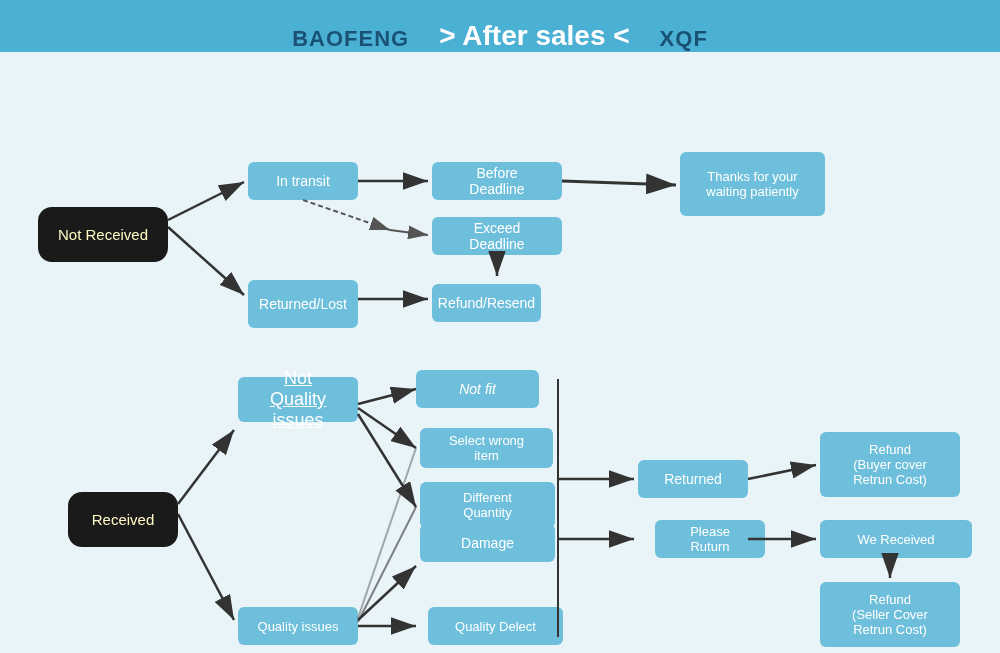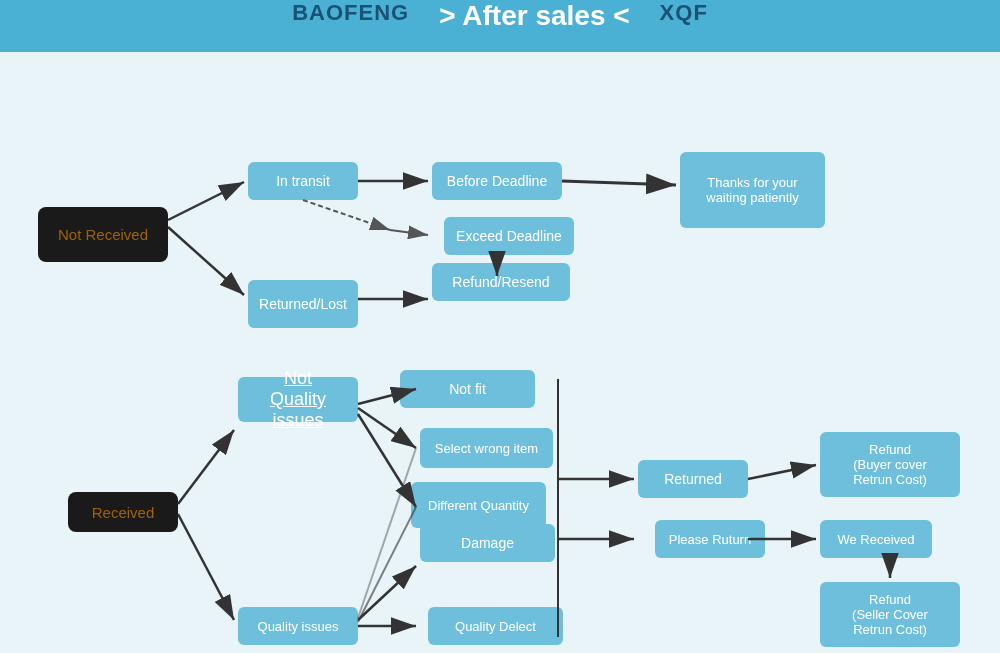--- a/index.html
+++ b/index.html
@@ -7,21 +7,21 @@
       width: 1000px;
       height: 653px;
       background: #e8f4f8;
       font-family: Arial, sans-serif;
       overflow: hidden;
     }
     .header {
       background: #4ab0d4;
       height: 52px;
       display: flex;
-      align-items: flex-start;
+      align-items: flex-end;
       justify-content: center;
       gap: 30px;
     }
     .header-brand {
       color: #1a5276;
       font-size: 22px;
       font-weight: bold;
       letter-spacing: 1px;
     }
     .header-title {
@@ -39,26 +39,26 @@
       position: absolute;
       background: #6dbfdb;
       color: white;
       border-radius: 6px;
       display: flex;
       align-items: center;
       justify-content: center;
       text-align: center;
       font-size: 14px;
       font-weight: 500;
-      padding: 6px 11px;
+      padding: 6px 18px;
     }
     .box-black {
       background: #1a1a1a;
-      color: #a16207;
-      border-radius: 8px;
+      color: #fef9c3;
+      border-radius: 14px;
     }
   </style>
 </head>
 <body>
 
 <div class="header">
   <span class="header-brand">BAOFENG</span>
   <span class="header-title">&gt; After sales &lt;</span>
   <span class="header-brand">XQF</span>
 </div>
@@ -70,54 +70,54 @@
   </div>
 
   <div class="box" style="left:248px; top:110px; width:110px; height:38px;">
     <span>In transit</span>
   </div>
 
   <div class="box" style="left:432px; top:110px; width:130px; height:38px;">
     <span>Before Deadline</span>
   </div>
 
-  <div class="box" style="left:680px; top:100px; width:145px; height:76px; font-size:13px;">
+  <div class="box" style="left:680px; top:100px; width:145px; height:64px; font-size:13px;">
     <span>Thanks for your waiting patiently</span>
   </div>
 
-  <div class="box" style="left:432px; top:165px; width:130px; height:38px;margin-left:12px;">
+  <div class="box" style="left:432px; top:165px; width:130px; height:38px;">
     <span>Exceed Deadline</span>
   </div>
 
   <div class="box" style="left:248px; top:228px; width:110px; height:48px;">
     <span>Returned/Lost</span>
   </div>
 
-  <div class="box" style="left:432px; top:211px; width:138px; height:38px;">
+  <div class="box" style="left:432px; top:232px; width:109px; height:38px;">
     <span>Refund/Resend</span>
   </div>
 
-  <div class="box box-black" style="left:68px; top:440px; width:110px; height:40px; font-size:15px;">
+  <div class="box box-black" style="left:68px; top:440px; width:110px; height:55px; font-size:15px;">
     <span>Received</span>
   </div>
 
   <div class="box" style="left:238px; top:325px; width:120px; height:45px; font-size:18px; white-space:pre-line;text-decoration:underline;">
     <span>Not
 Quality issues</span>
   </div>
 
-  <div class="box" style="left:400px; top:318px; width:135px; height:38px;">
+  <div class="box" style="left:416px; top:318px; width:123px; height:38px;font-style:italic;">
     <span>Not fit</span>
   </div>
 
   <div class="box" style="left:420px; top:376px; width:133px; height:40px; font-size:13px;">
     <span>Select wrong item</span>
   </div>
 
-  <div class="box" style="left:411px; top:430px; width:135px; height:46px; font-size:13px;">
+  <div class="box" style="left:420px; top:430px; width:135px; height:46px; font-size:13px;">
     <span>Different Quantity</span>
   </div>
 
   <div class="box" style="left:420px; top:472px; width:135px; height:38px;">
     <span>Damage</span>
   </div>
 
   <div class="box" style="left:238px; top:555px; width:120px; height:38px; font-size:13px;">
     <span>Quality issues</span>
   </div>
@@ -133,21 +133,21 @@
   <div class="box" style="left:638px; top:468px; width:110px; height:38px; font-size:13px;margin-left:17px;">
     <span>Please Ruturn</span>
   </div>
 
   <div class="box" style="left:820px; top:380px; width:140px; height:65px; font-size:13px; white-space:pre-line;">
     <span>Refund
 (Buyer cover
 Retrun Cost)</span>
   </div>
 
-  <div class="box" style="left:820px; top:468px; width:112px; height:38px; font-size:13px;">
+  <div class="box" style="left:820px; top:468px; width:152px; height:38px; font-size:13px;">
     <span>We Received</span>
   </div>
 
   <div class="box" style="left:820px; top:530px; width:140px; height:65px; font-size:13px; white-space:pre-line;">
     <span>Refund
 (Seller Cover
 Retrun Cost)</span>
   </div>
 
   <svg style="position:absolute;top:0;left:0;width:1000px;height:601px;pointer-events:none;">

